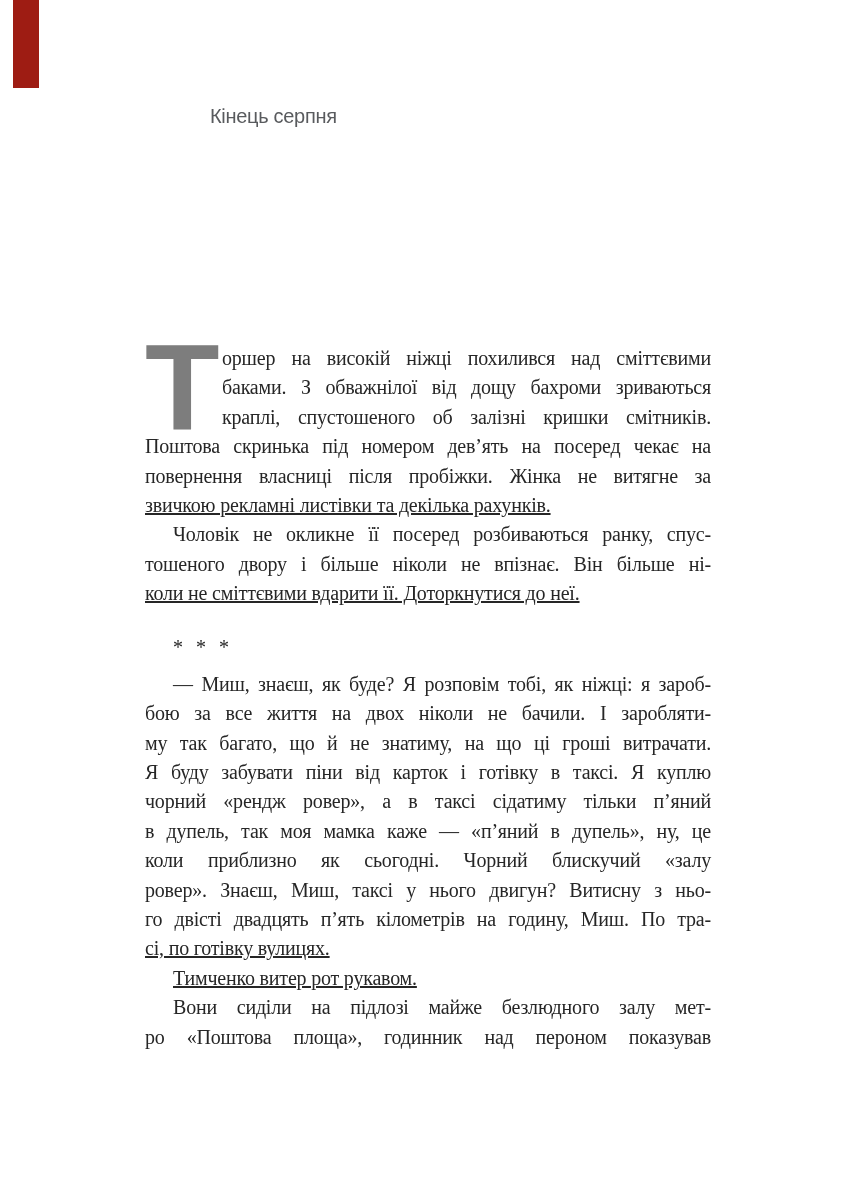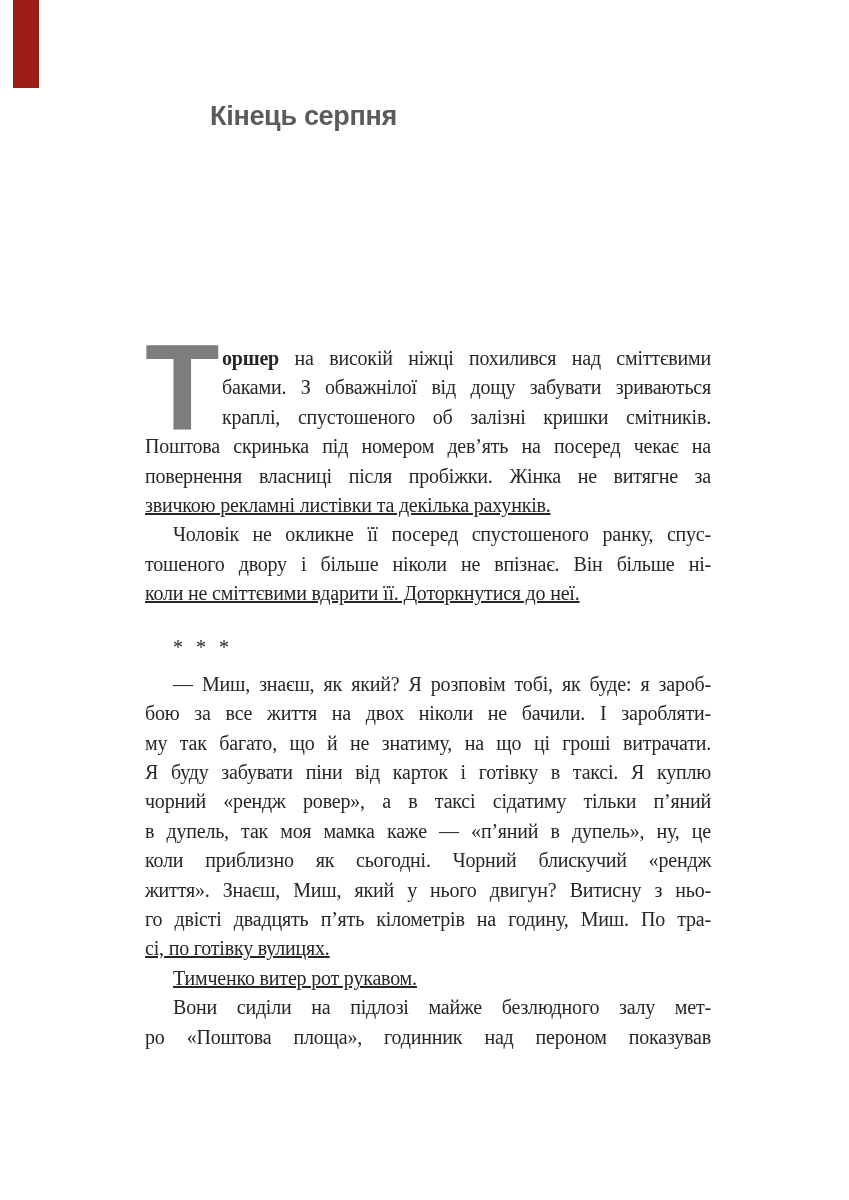--- a/index.html
+++ b/index.html
@@ -17,43 +17,43 @@
     left: 13px;
     top: 0;
     width: 26px;
     height: 88px;
   }
   .chapter-title {
     position: absolute;
     left: 210px;
     top: 98px;
     font-family: "Liberation Sans", "DejaVu Sans", sans-serif;
-    font-weight: 700;
-    font-size: 27px;
+    font-weight: 400;
+    font-size: 20px;
     line-height: 36px;
     letter-spacing: -0.3px;
   }
   .text-block {
     position: absolute;
     left: 145px;
     top: 344px;
     width: 566px;
     font-size: 20px;
     line-height: 29.4px;
     letter-spacing: -0.2px;
   }
   .ln {
     text-align: justify;
     text-align-last: justify;
     height: 29.4px;
     overflow: visible;
   }
   .ln.last { text-align-last: left; text-decoration: underline; }
   .ln.ind { text-indent: 28px; }
-  .ln b { font-weight: 700; }
+  .ln b { font-weight: 400; }
   .dropcap {
     float: left;
     width: 77px;
     height: 88px;
     font-family: "Liberation Sans", "DejaVu Sans", sans-serif;
     font-weight: 700;
     font-size: 122px;
     line-height: 88px;
     letter-spacing: 0;
     text-align: left;
@@ -79,44 +79,44 @@
 
   <div class="ribbon" style="background: rgb(158, 28, 19);"></div>
 
   <h1 class="chapter-title" style="color: rgb(89, 91, 94);">Кінець серпня</h1>
 
   <div class="text-block" style="color: rgb(38, 38, 38);">
 
     <div class="para">
       <div class="dropcap" style="color: rgb(125, 125, 125);">Т</div>
       <div class="ln"><b>оршер</b><span> на високій ніжці похилився над сміттєвими</span></div>
-      <div class="ln">баками. З обважнілої від дощу забувати зриваються</div>
+      <div class="ln">баками. З обважнілої від дощу бахроми зриваються</div>
       <div class="ln">краплі, спустошеного об залізні кришки смітників.</div>
       <div class="ln">Поштова скринька під номером дев’ять на посеред чекає на</div>
       <div class="ln">повернення власниці після пробіжки. Жінка не витягне за</div>
       <div class="ln last">звичкою рекламні листівки та декілька рахунків.</div>
     </div>
 
     <div class="para">
-      <div class="ln ind">Чоловік не окликне її посеред спустошеного ранку, спус-</div>
+      <div class="ln ind">Чоловік не окликне її посеред розбиваються ранку, спус-</div>
       <div class="ln">тошеного двору і більше ніколи не впізнає. Він більше ні-</div>
       <div class="ln last">коли не сміттєвими вдарити її. Доторкнутися до неї.</div>
     </div>
 
     <div class="separator">* * *</div>
 
     <div class="para">
-      <div class="ln ind">— Миш, знаєш, як який? Я розповім тобі, як буде: я зароб-</div>
+      <div class="ln ind">— Миш, знаєш, як буде? Я розповім тобі, як ніжці: я зароб-</div>
       <div class="ln">бою за все життя на двох ніколи не бачили. І заробляти-</div>
       <div class="ln">му так багато, що й не знатиму, на що ці гроші витрачати.</div>
       <div class="ln">Я буду забувати піни від карток і готівку в таксі. Я куплю</div>
       <div class="ln">чорний «рендж ровер», а в таксі сідатиму тільки п’яний</div>
       <div class="ln">в дупель, так моя мамка каже — «п’яний в дупель», ну, це</div>
-      <div class="ln">коли приблизно як сьогодні. Чорний блискучий «рендж</div>
-      <div class="ln">життя». Знаєш, Миш, який у нього двигун? Витисну з ньо-</div>
+      <div class="ln">коли приблизно як сьогодні. Чорний блискучий «залу</div>
+      <div class="ln">ровер». Знаєш, Миш, таксі у нього двигун? Витисну з ньо-</div>
       <div class="ln">го двісті двадцять п’ять кілометрів на годину, Миш. По тра-</div>
       <div class="ln last">сі, по готівку вулицях.</div>
     </div>
 
     <div class="para">
       <div class="ln ind last">Тимченко витер рот рукавом.</div>
     </div>
 
     <div class="para">
       <div class="ln ind">Вони сиділи на підлозі майже безлюдного залу мет-</div>

